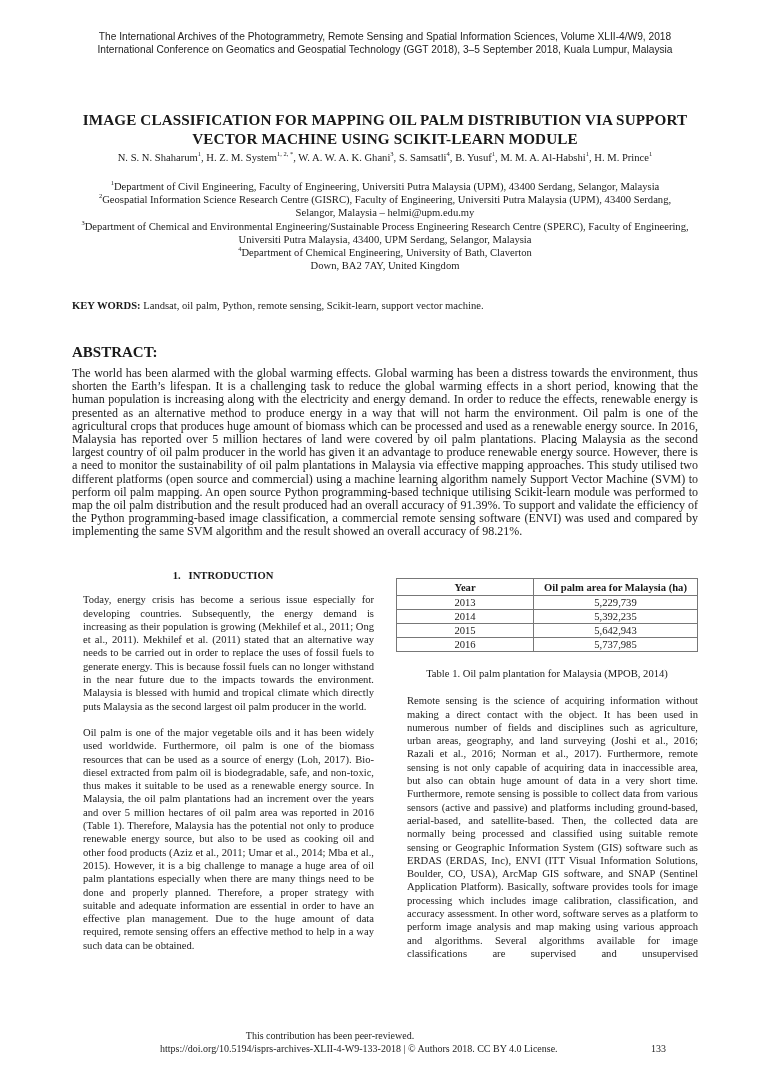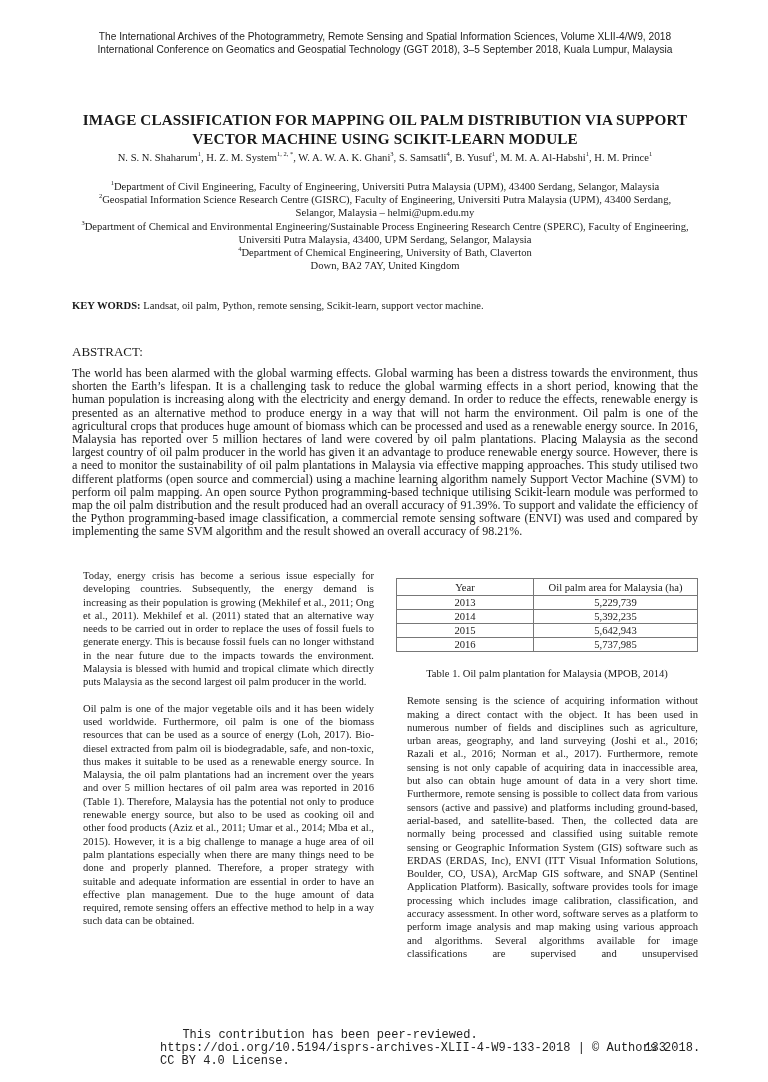--- a/index.html
+++ b/index.html
@@ -12,33 +12,33 @@
   .authors { position: absolute; left: 60px; width: 650px; top: 151px; text-align: center;
     font-family: "Liberation Serif", serif; font-size: 10.6px; line-height: 13px; }
   .authors sup { font-size: 6.5px; vertical-align: super; line-height: 0; }
   .affil { position: absolute; left: 60px; width: 650px; top: 180px; text-align: center;
     font-family: "Liberation Serif", serif; font-size: 10.6px; line-height: 13.2px; }
   .affil sup { font-size: 6.5px; vertical-align: super; line-height: 0; }
   .keywords { position: absolute; left: 72px; width: 630px; top: 299px;
     font-family: "Liberation Serif", serif; font-size: 10.6px; line-height: 13px; }
   .keywords b { font-weight: bold; }
   .abstract-head { position: absolute; left: 72px; top: 344px; font-family: "Liberation Serif", serif;
-    font-weight: normal; font-size: 13px; }
+    font-weight: bold; font-size: 15px; }
   .abstract { position: absolute; left: 72px; width: 626px; top: 367px; text-align: justify;
     font-family: "Liberation Serif", serif; font-size: 12px; line-height: 13.2px; }
   .col-left { position: absolute; left: 72px; width: 302px; top: 569px; font-family: "Liberation Serif", serif; font-size: 10.6px; line-height: 13.3px; }
   .col-right { position: absolute; left: 396px; width: 302px; top: 578px; font-family: "Liberation Serif", serif; font-size: 10.6px; line-height: 13.3px; }
   .sec-head { text-align: center; font-weight: bold; margin: 0 0 11px 0; }
   .para { text-align: justify; margin: 0 0 13px 11px; }
   table.data { border-collapse: collapse; width: 302px; margin-left: 0; font-size: 10.6px; }
   table.data th, table.data td { border: 1px solid #777; text-align: center; padding: 0 4px; line-height: 13px; }
-  table.data th { font-weight: normal; padding-top: 2px; padding-bottom: 1px; margin-top: 48px; }
+  table.data th { font-weight: bold; padding-top: 2px; padding-bottom: 1px; margin-top: 48px; }
   table.data th.year { width: 128px; }
   .caption { text-align: center; margin: 15px 0 14px 0; }
-  .footer { position: absolute; left: 60px; width: 650px; top: 1029px; font-family: Liberation Mono, monospace; font-size: 12px; line-height: 13px; color: #222; }
+  .footer { position: absolute; left: 60px; width: 650px; top: 1029px; font-family: Liberation Serif, serif; font-size: 10px; line-height: 13px; color: #222; }
   .footer .review { text-align: center; padding-right: 110px; }
   .footer .doi-line { position: relative; padding-left: 100px; }
   .footer .pageno { position: absolute; right: 44px; top: 0; }
 </style>
 </head>
 <body>
 
 <div class="page">
 
   <div class="running-head">
@@ -70,20 +70,21 @@
 
   <div class="keywords">
     <b>KEY WORDS:</b>
     <span>Landsat, oil palm, Python, remote sensing, Scikit-learn, support vector machine.</span>
   </div>
 
   <div class="abstract-head">ABSTRACT:</div>
   <div class="abstract">The world has been alarmed with the global warming effects. Global warming has been a distress towards the environment, thus shorten the Earth’s lifespan. It is a challenging task to reduce the global warming effects in a short period, knowing that the human population is increasing along with the electricity and energy demand. In order to reduce the effects, renewable energy is presented as an alternative method to produce energy in a way that will not harm the environment. Oil palm is one of the agricultural crops that produces huge amount of biomass which can be processed and used as a renewable energy source. In 2016, Malaysia has reported over 5 million hectares of land were covered by oil palm plantations. Placing Malaysia as the second largest country of oil palm producer in the world has given it an advantage to produce renewable energy source. However, there is a need to monitor the sustainability of oil palm plantations in Malaysia via effective mapping approaches. This study utilised two different platforms (open source and commercial) using a machine learning algorithm namely Support Vector Machine (SVM) to perform oil palm mapping. An open source Python programming-based technique utilising Scikit-learn module was performed to map the oil palm distribution and the result produced had an overall accuracy of 91.39%. To support and validate the efficiency of the Python programming-based image classification, a commercial remote sensing software (ENVI) was used and compared by implementing the same SVM algorithm and the result showed an overall accuracy of 98.21%.</div>
 
   <div class="col-left">
+    <div class="sec-head" style="white-space:pre;">1.   INTRODUCTION</div>
     <p class="para">Today, energy crisis has become a serious issue especially for developing countries. Subsequently, the energy demand is increasing as their population is growing (Mekhilef et al., 2011; Ong et al., 2011). Mekhilef et al. (2011) stated that an alternative way needs to be carried out in order to replace the uses of fossil fuels to generate energy. This is because fossil fuels can no longer withstand in the near future due to the impacts towards the environment. Malaysia is blessed with humid and tropical climate which directly puts Malaysia as the second largest oil palm producer in the world.</p>
     <p class="para">Oil palm is one of the major vegetable oils and it has been widely used worldwide. Furthermore, oil palm is one of the biomass resources that can be used as a source of energy (Loh, 2017). Bio-diesel extracted from palm oil is biodegradable, safe, and non-toxic, thus makes it suitable to be used as a renewable energy source. In Malaysia, the oil palm plantations had an increment over the years and over 5 million hectares of oil palm area was reported in 2016 (Table 1). Therefore, Malaysia has the potential not only to produce renewable energy source, but also to be used as cooking oil and other food products (Aziz et al., 2011; Umar et al., 2014; Mba et al., 2015). However, it is a big challenge to manage a huge area of oil palm plantations especially when there are many things need to be done and properly planned. Therefore, a proper strategy with suitable and adequate information are essential in order to have an effective plan management. Due to the huge amount of data required, remote sensing offers an effective method to help in a way such data can be obtained.</p>
   </div>
 
   <div class="col-right">
     <table class="data">
       <thead>
         <tr>
           <th class="year">Year</th>
           <th>Oil palm area for Malaysia (ha)</th>

